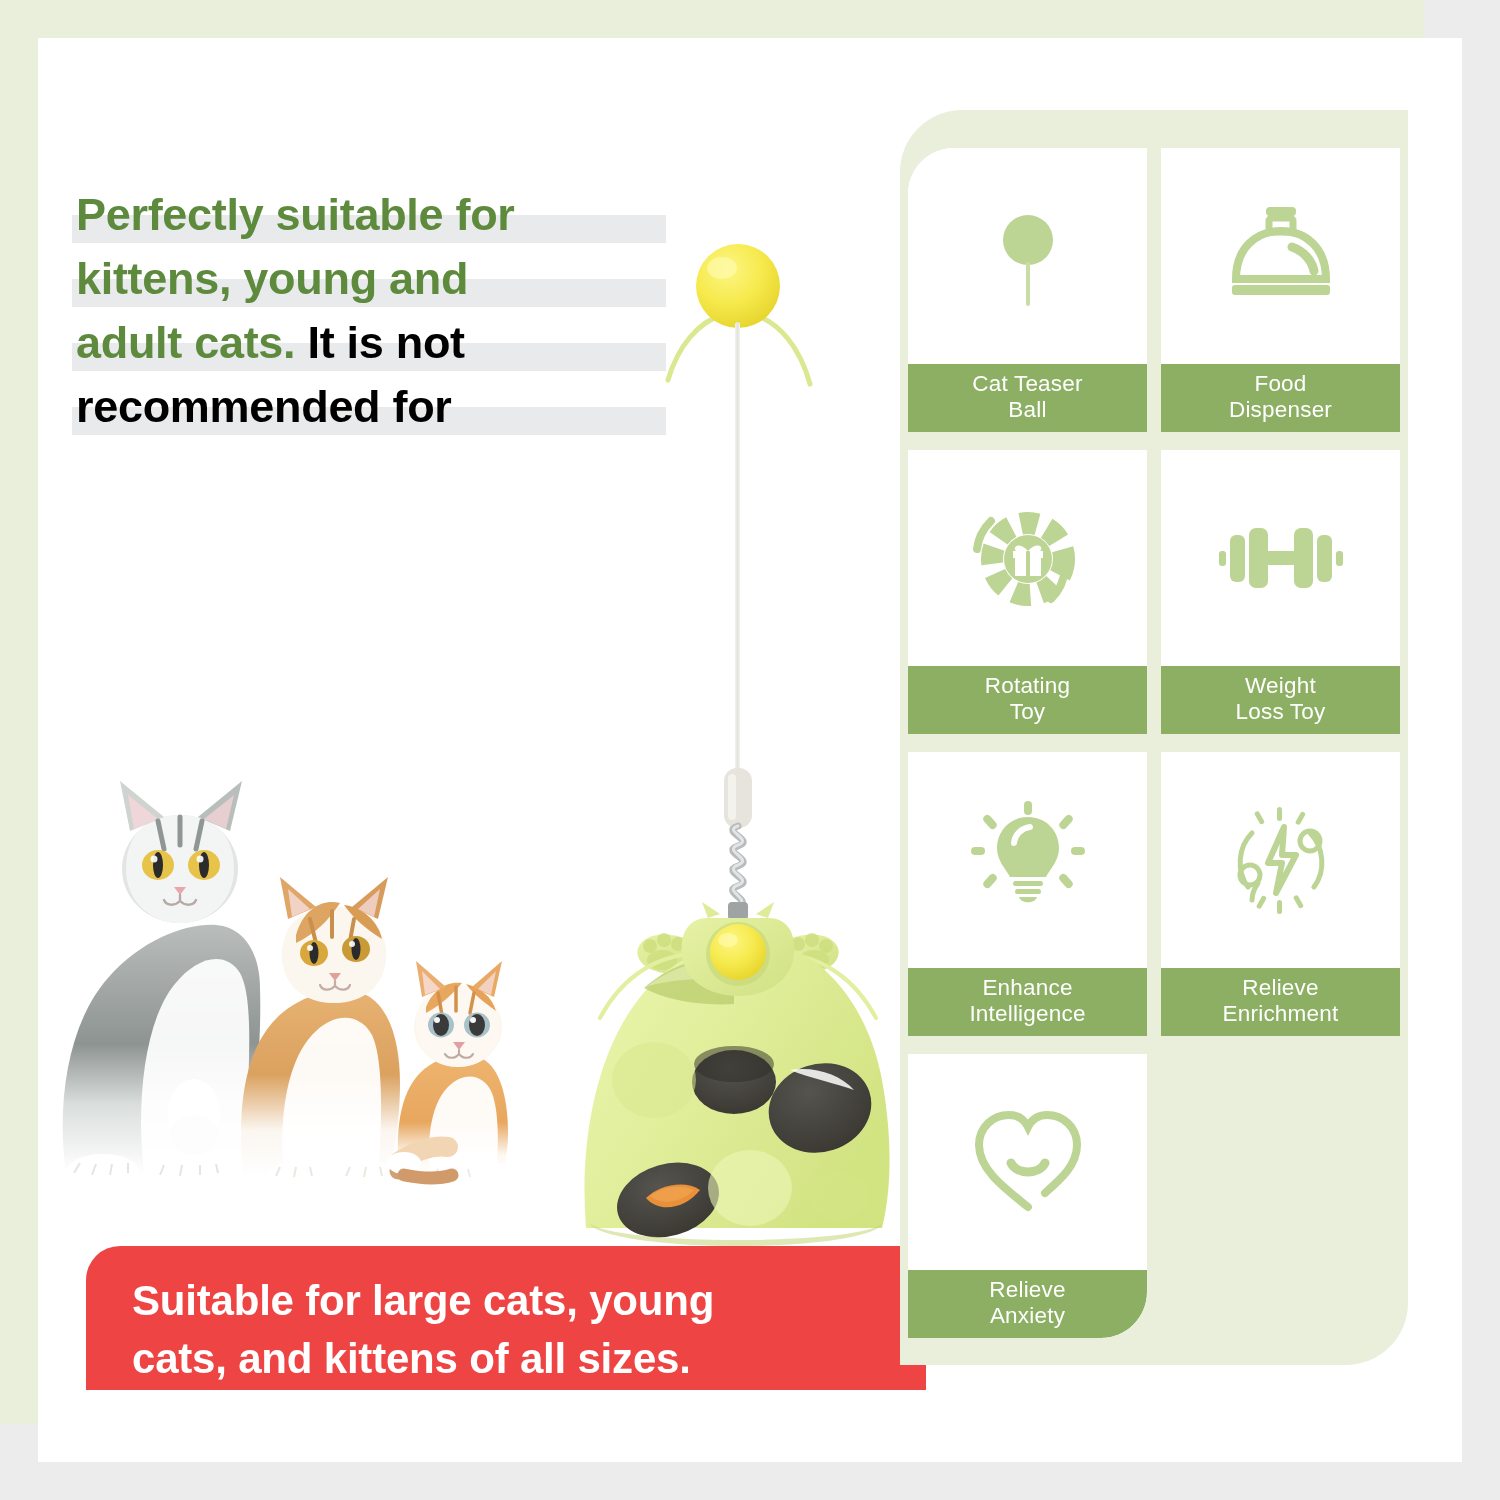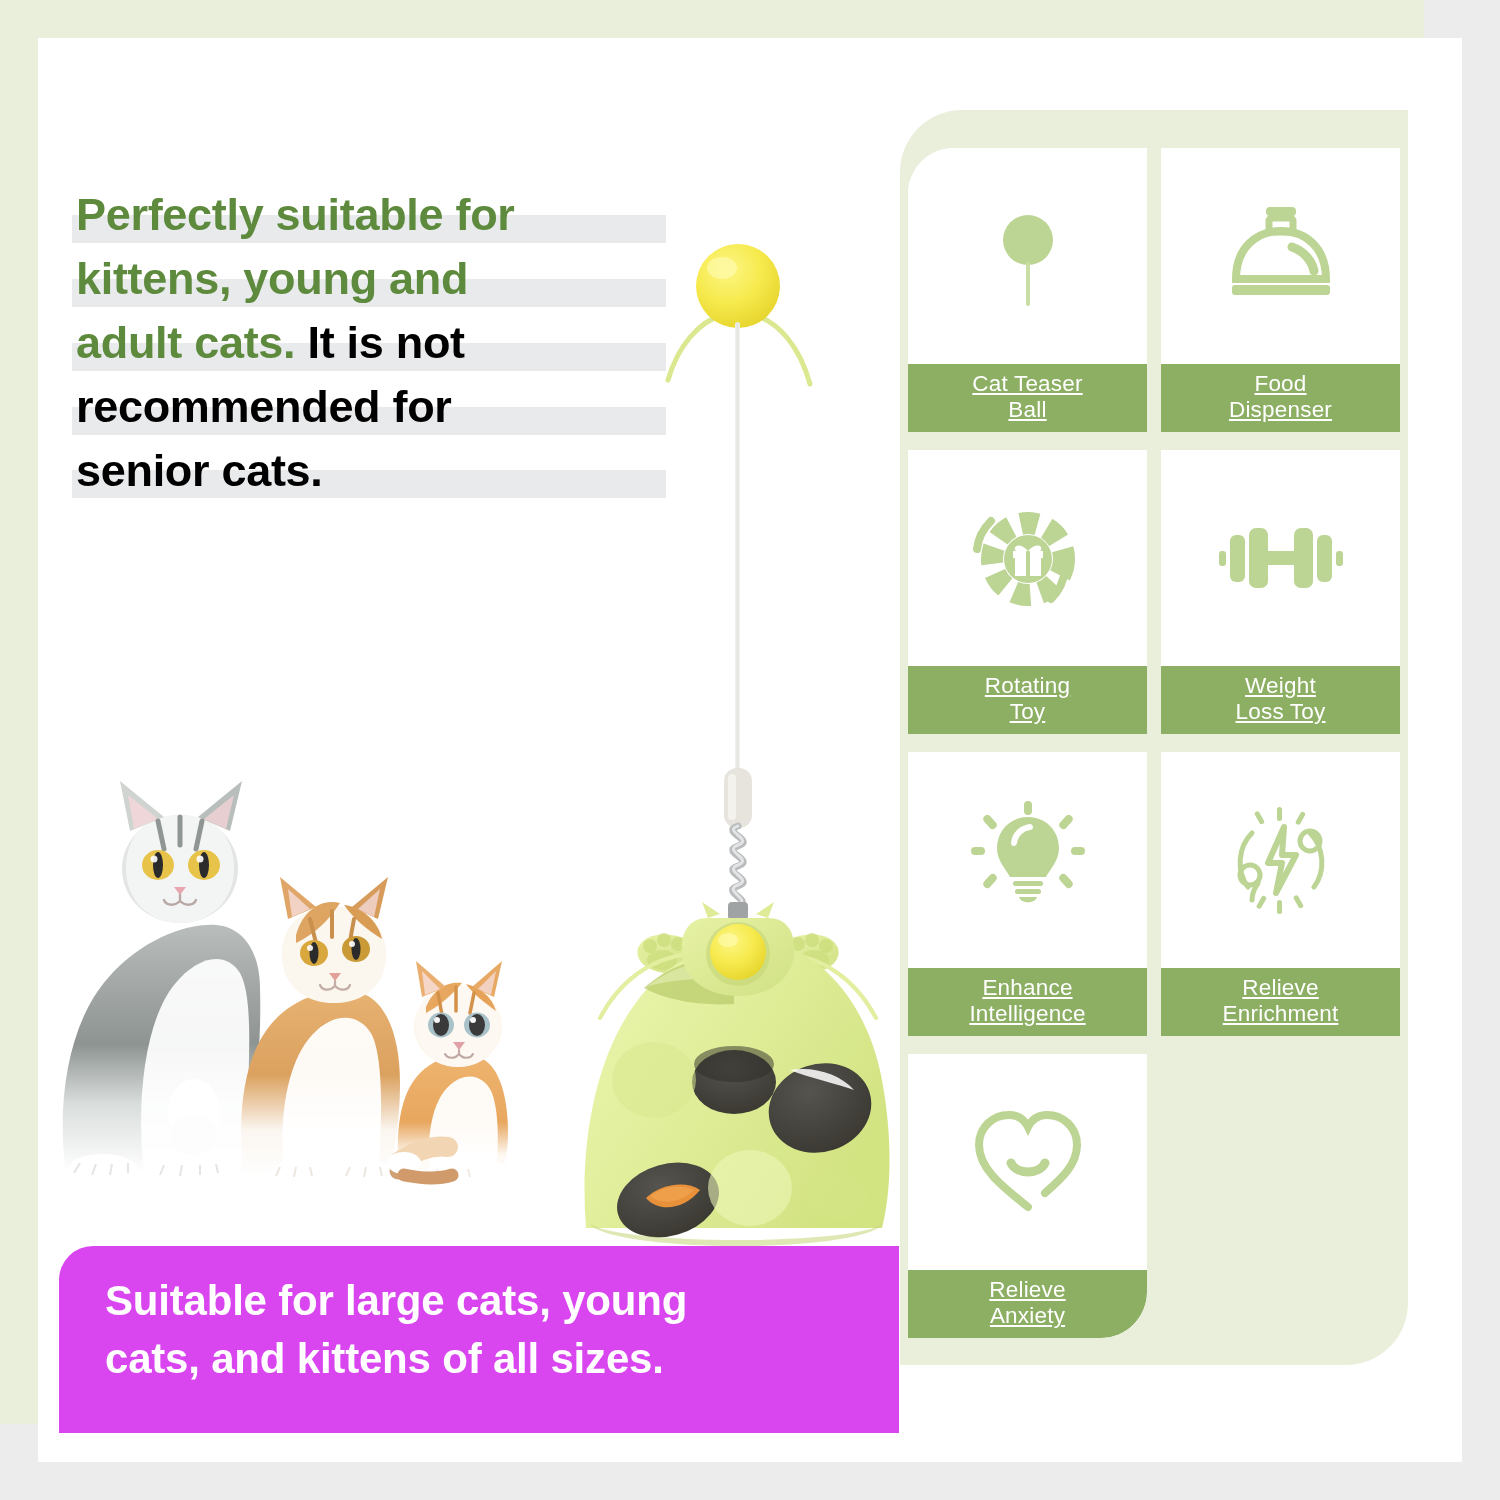--- a/index.html
+++ b/index.html
@@ -40,22 +40,22 @@
   .g{color:#5d8a3c;}
   .t{color:#000000;}
 
   
   .cats{
     position:absolute;left:10px;top:735px;width:510px;height:440px;
   }
 
   
   .banner{
-    position:absolute;left:21px;top:1208px;width:840px;height:187px;
-    background:#d946ef;border-top-left-radius:34px;
+    position:absolute;left:48px;top:1208px;width:840px;height:144px;
+    background:#ef4444;border-top-left-radius:34px;
     box-sizing:border-box;padding:26px 36px 0 46px;
   }
   .banner-text{
     color:#ffffff;font-size:42px;font-weight:bold;line-height:1.38;
     letter-spacing:-0.2px;
   }
 
   
   .panel{
     position:absolute;left:862px;top:72px;width:508px;height:1255px;
@@ -72,21 +72,21 @@
   }
   .card.tl{border-top-left-radius:46px;}
   .card.br{border-bottom-right-radius:46px;}
   .card-icon{
     flex:1;display:flex;align-items:center;justify-content:center;
     background:#ffffff;
   }
   .card-label{
     background:#8caf63;color:#ffffff;text-align:center;
     font-size:22.5px;line-height:1.16;padding:7px 2px 9px;
-    font-weight:400;letter-spacing:0.2px;text-decoration:underline;
+    font-weight:400;letter-spacing:0.2px;
   }
   .card.br .card-label{border-bottom-right-radius:46px;}
   svg{display:block;}
 
   
   .product{position:absolute;left:500px;top:180px;width:400px;height:1030px;}
 </style>
 </head>
 <body>
 
@@ -104,24 +104,20 @@
         <span class="hilite"></span>
         <span class="txt g">kittens, young and</span>
       </span>
       <span class="hl-line">
         <span class="hilite"></span>
         <span class="txt g">adult cats.</span><span class="txt t"> It is not</span>
       </span>
       <span class="hl-line">
         <span class="hilite"></span>
         <span class="txt t">recommended for</span>
-      </span>
-      <span class="hl-line">
-        <span class="hilite"></span>
-        <span class="txt t">senior cats.</span>
       </span>
     </div>
 
     <div class="cats">
       <svg width="510" height="440" viewBox="0 0 510 440">
         <defs>
           <linearGradient id="gfur" x1="0" y1="0" x2="0" y2="1">
             <stop offset="0%" stop-color="#b9bdbc"></stop>
               <stop offset="48%" stop-color="#8e9492"></stop>
             <stop offset="72%" stop-color="#d9dedc"></stop>

